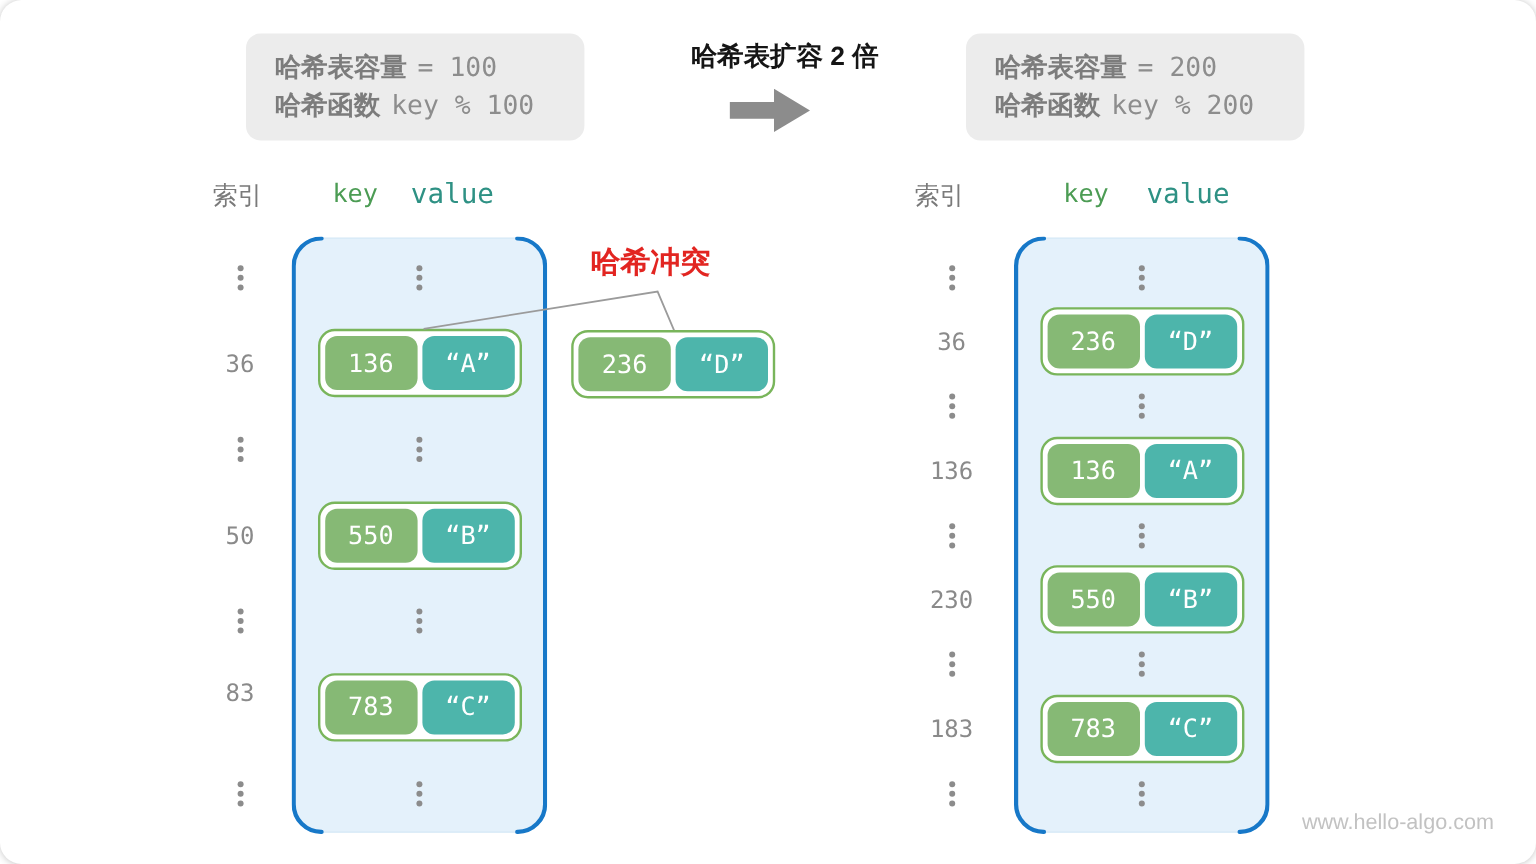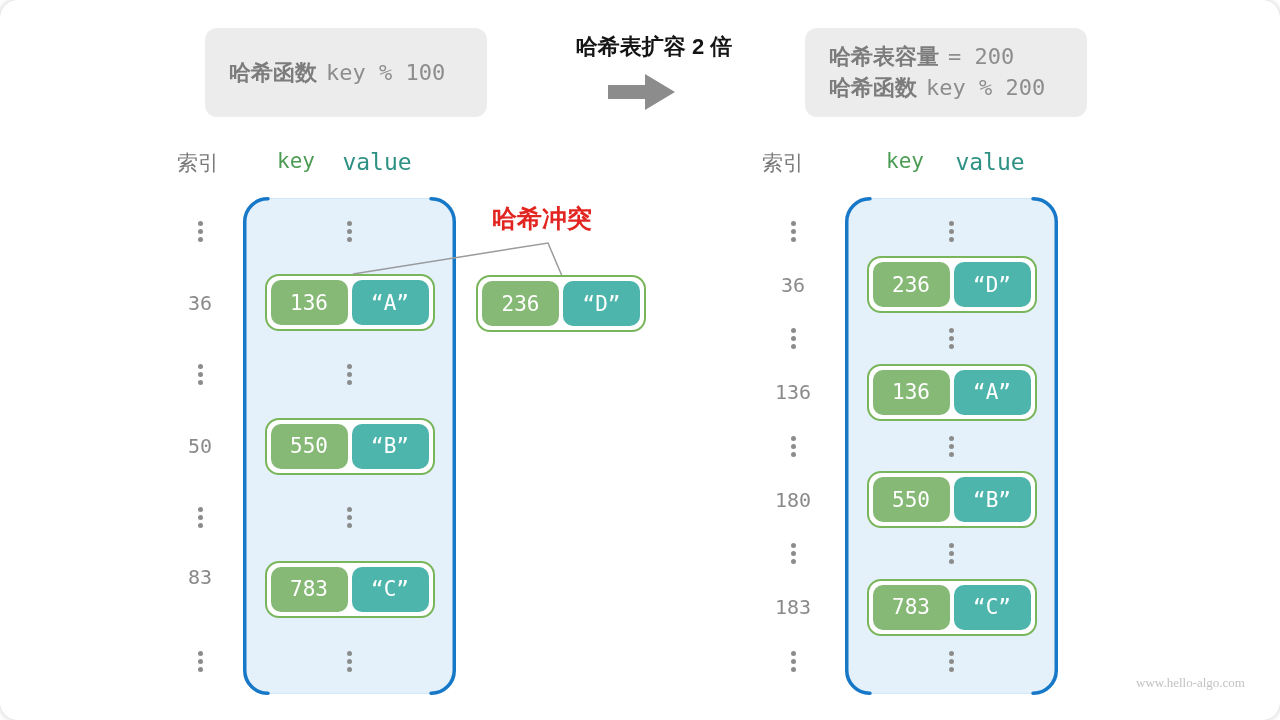--- a/index.html
+++ b/index.html
@@ -58,30 +58,31 @@
   
   .collision-label{
     position:absolute;left:492px;top:202px;font-size:25px;font-weight:bold;
     color:#E22521;white-space:nowrap;
   }
   .collision-pair{left:476px;top:275px;}
   .lines-overlay{position:absolute;left:0;top:0;pointer-events:none;}
   
   .watermark{
     position:absolute;right:35px;top:675px;
-    font-family:Liberation Serif, serif;
-    font-size:13px;color:#c2c2c2;
+    font-family:Liberation Sans, sans-serif;
+    font-size:18px;color:#c2c2c2;
   }
 </style>
 </head>
 <body>
 
 <div class="canvas">
 
   <div class="info-box info-left">
+    <div class="info-line"><span class="cn">哈希表容量</span><span class="val">= 100</span></div>
     <div class="info-line"><span class="cn">哈希函数</span><span class="val">key % 100</span></div>
   </div>
 
   <div class="transition-title">哈希表扩容 2 倍</div>
   <svg class="arrow-svg" width="68" height="36" viewBox="0 0 68 36">
     <polygon points="0,11 37,11 37,0 67,18 37,36 37,25 0,25" fill="#8C8C8C"></polygon>
   </svg>
 
   <div class="info-box info-right">
     <div class="info-line"><span class="cn">哈希表容量</span><span class="val">= 200</span></div>
@@ -197,21 +198,21 @@
       <div class="vdots" style="left: 788px; top: 435.5px;">
         <span class="dot"></span>
         <span class="dot"></span>
         <span class="dot"></span>
       </div>
       <div class="vdots" style="left: 946.5px; top: 435.5px;">
         <span class="dot"></span>
         <span class="dot"></span>
         <span class="dot"></span>
       </div>
-      <div class="idx-label" style="left: 753px; top: 485.75px;">180</div>
+      <div class="idx-label" style="left: 753px; top: 485.75px;">230</div>
       <div class="pair" style="left: 866.5px; top: 471.25px;">
         <span class="pill pill-key">550</span>
         <span class="pill pill-value">“B”</span>
       </div>
       <div class="vdots" style="left: 788px; top: 543px;">
         <span class="dot"></span>
         <span class="dot"></span>
         <span class="dot"></span>
       </div>
       <div class="vdots" style="left: 946.5px; top: 543px;">

